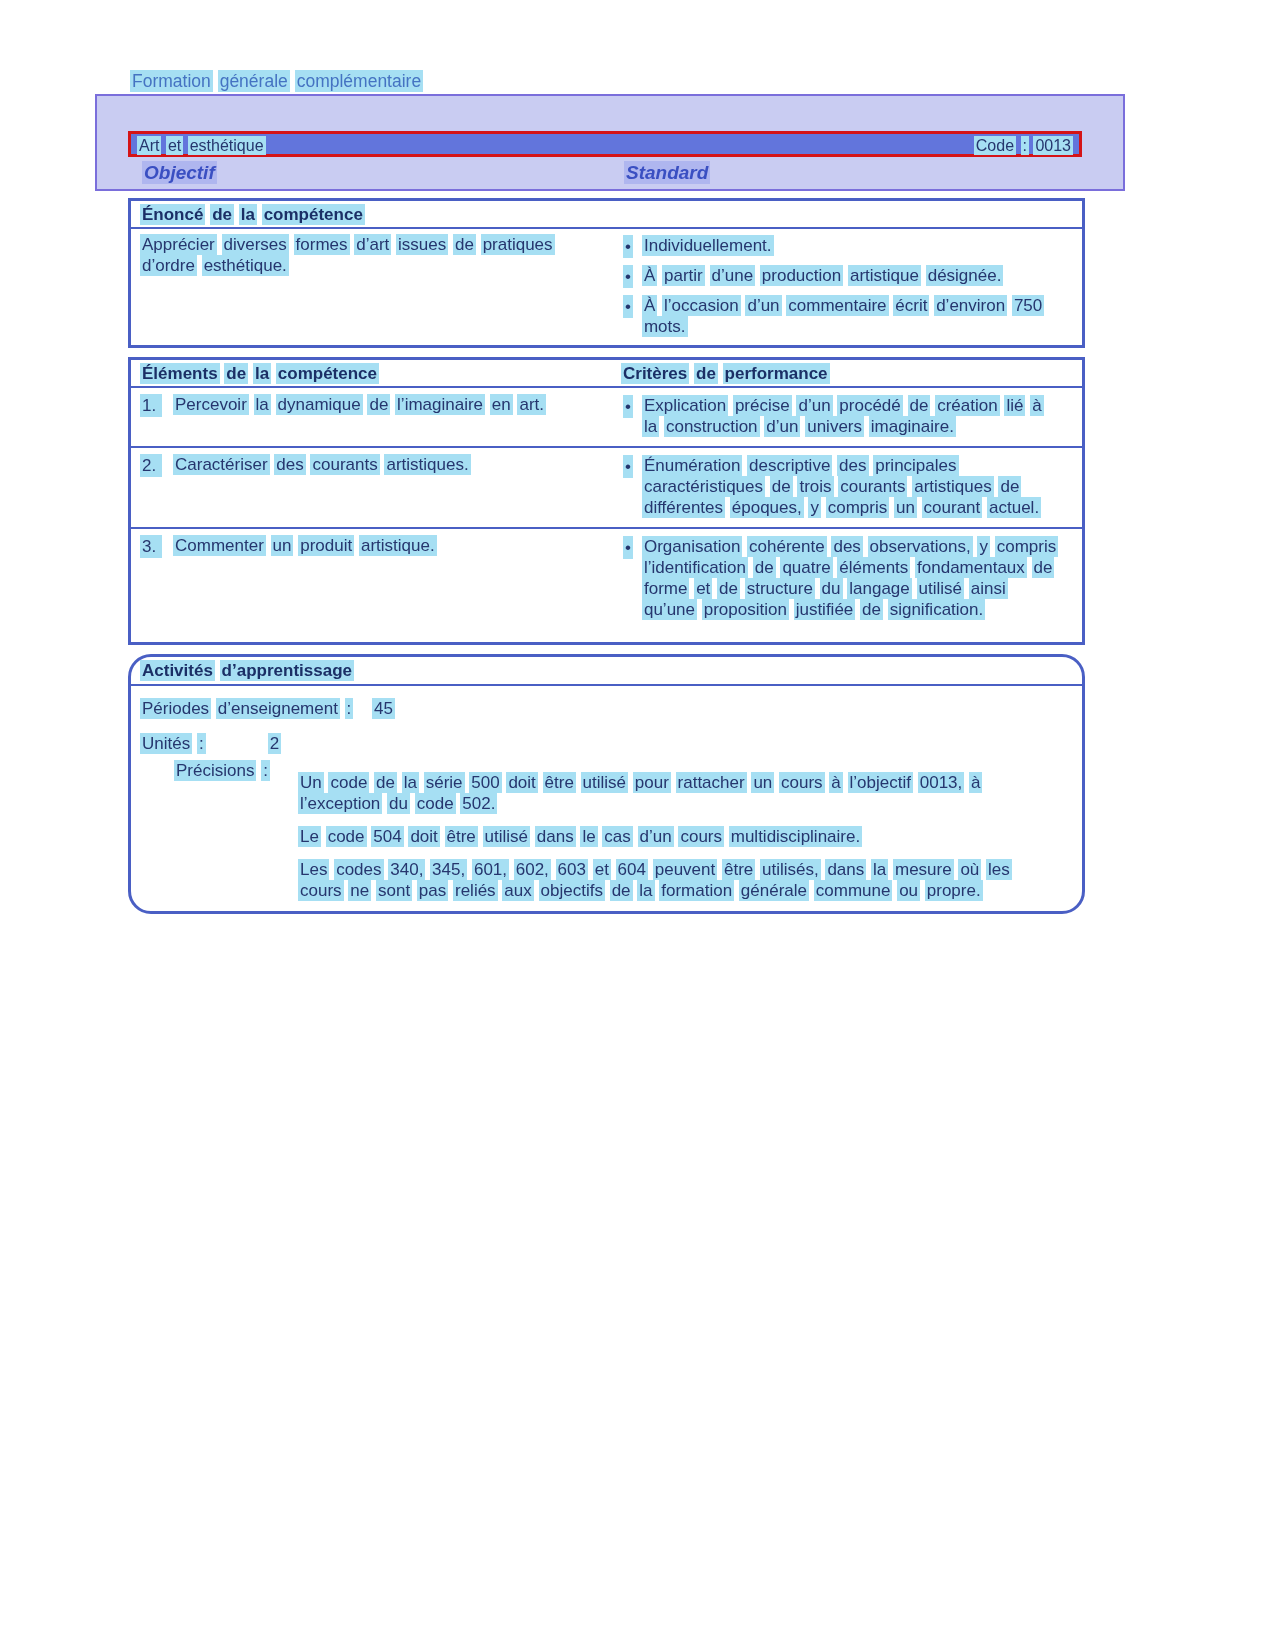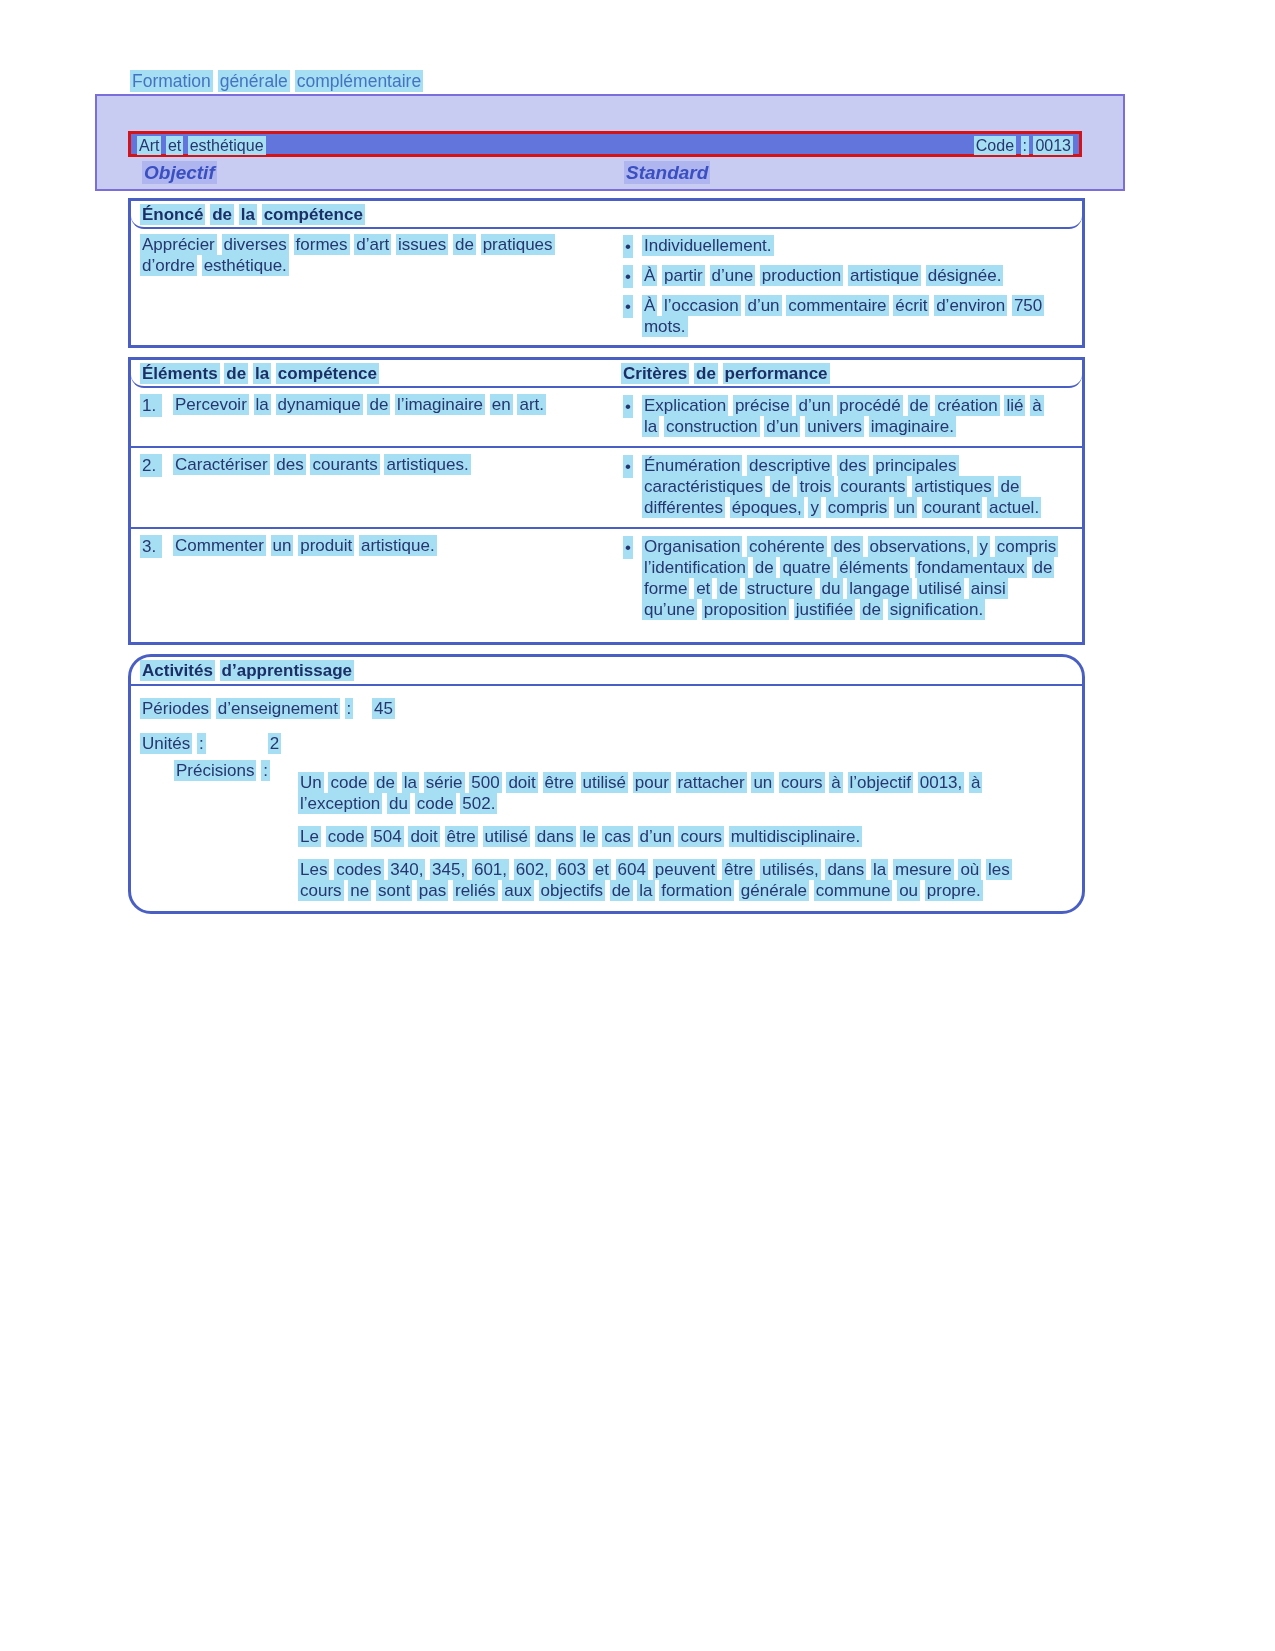--- a/index.html
+++ b/index.html
@@ -30,21 +30,21 @@
 
   .content{position:absolute;left:128px;top:198px;width:957px;}
   .tbl{
     box-sizing:border-box;background:#fff;width:957px;
     border:3px solid var(--tb,#4A5FC4);
   }
   .tbl1{min-height:139px;}
   .tbl2{min-height:288px;margin-top:9px;}
   .tbl3{min-height:203px;margin-top:9px;border-radius:23px;}
 
-  .thead{display:grid;grid-template-columns:486px 1fr;padding:3px 0 2px;border-bottom:2px solid var(--tb,#4A5FC4);font-weight:bold;color:var(--head,#1B2F66);border-radius:13px;}
+  .thead{display:grid;grid-template-columns:486px 1fr;padding:3px 0 2px;border-bottom:2px solid var(--tb,#4A5FC4);font-weight:bold;color:var(--head,#1B2F66);}
   .thead .h{padding-left:9px;}
   .thead .h.right{padding-left:4px;}
 
   .tbody{display:grid;grid-template-columns:486px 1fr;padding:5px 0 8px;}
   .row{display:grid;grid-template-columns:486px 1fr;padding:6px 0 9px;}
   .row + .row{border-top:2px solid var(--tb,#4A5FC4);}
 
   .cell-l{padding:0 34px 0 9px;}
   .cell-r{padding:1px 10px 0 6px;}
   .elrow{display:flex;}

